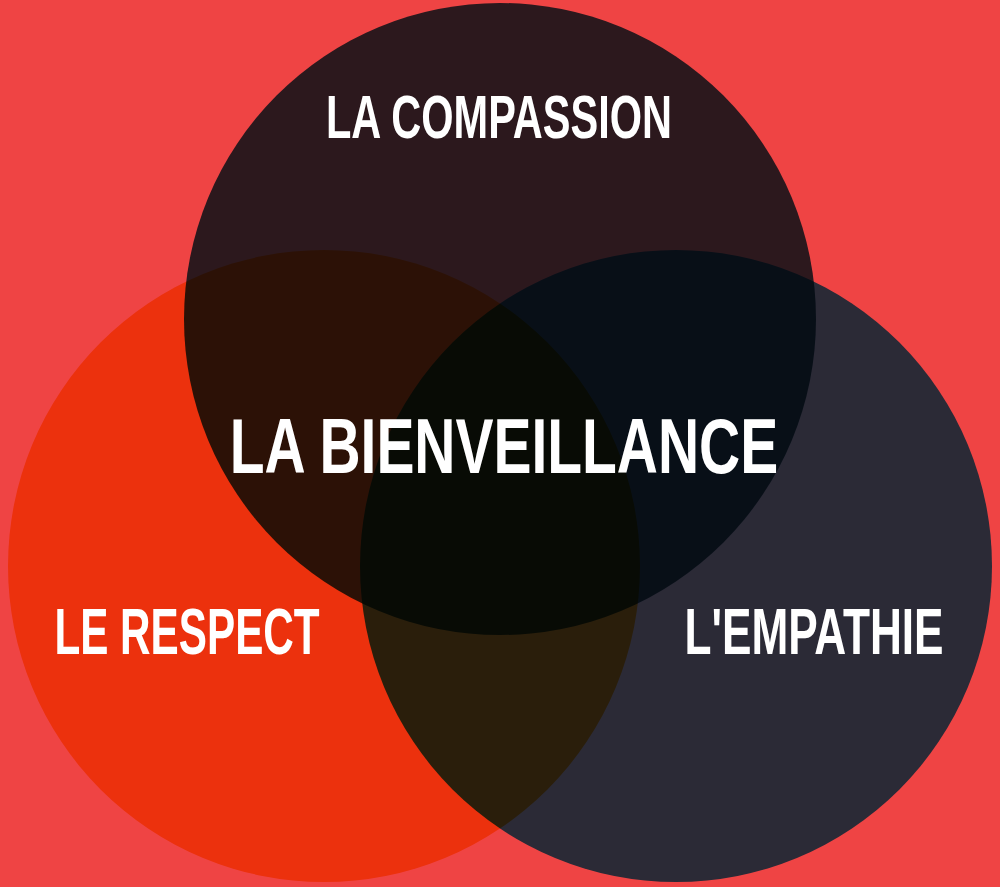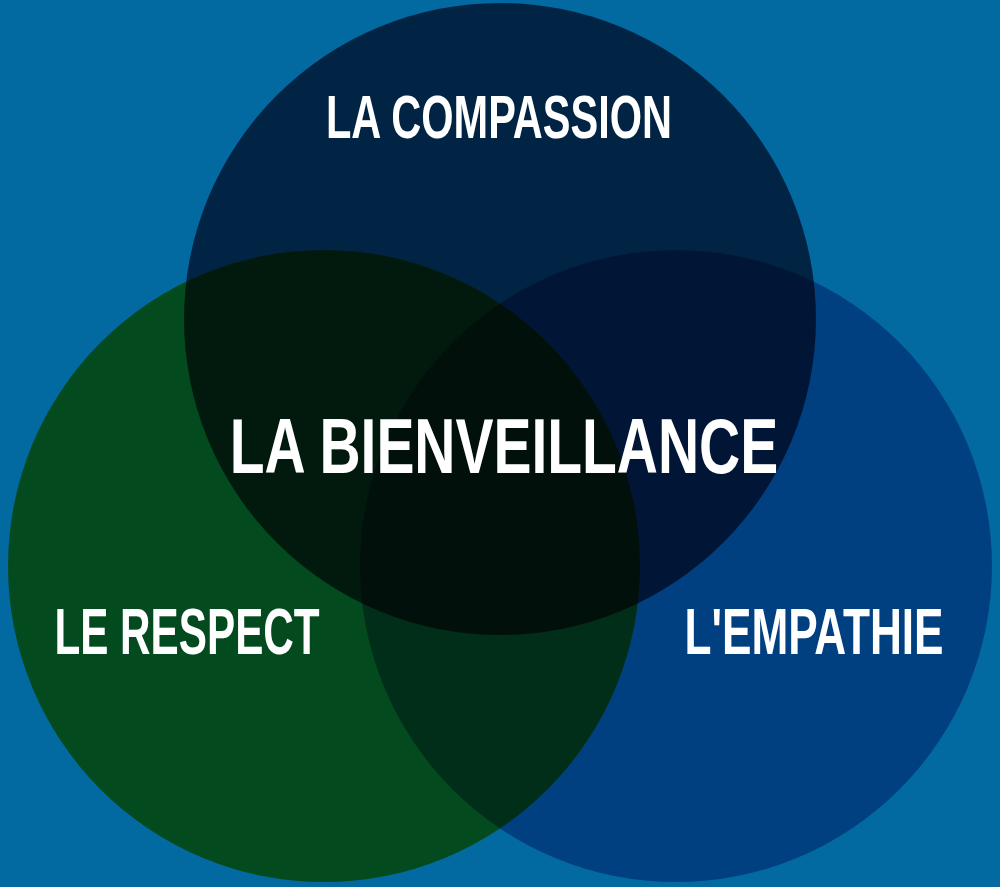--- a/index.html
+++ b/index.html
@@ -35,21 +35,21 @@
     line-height: 1;
   }
   .label-compassion { left: 499px; top: 117px; font-size: 62px; --sx: 0.67; }
   .label-center     { left: 504px; top: 446px; font-size: 78px; --sx: 0.73; }
   .label-respect    { left: 187px; top: 632px; font-size: 64px; --sx: 0.66; }
   .label-empathie   { left: 814px; top: 632px; font-size: 64px; --sx: 0.69; }
 </style>
 </head>
 <body>
 
-<div class="stage" style="background-color: #0369a1;">
+<div class="stage" style="background-color: #ef4444;">
 
   <div class="circle circle-top" style="background-color: rgb(47, 87, 108);"></div>
 
   <div class="circle circle-left" style="background-color: rgb(252, 181, 47);"></div>
 
   <div class="circle circle-right" style="background-color: rgb(45, 156, 202);"></div>
 
   <div class="label label-compassion" style="color: rgb(255, 255, 255);">LA COMPASSION</div>
 
   <div class="label label-center" style="color: rgb(255, 255, 255);">LA BIENVEILLANCE</div>

